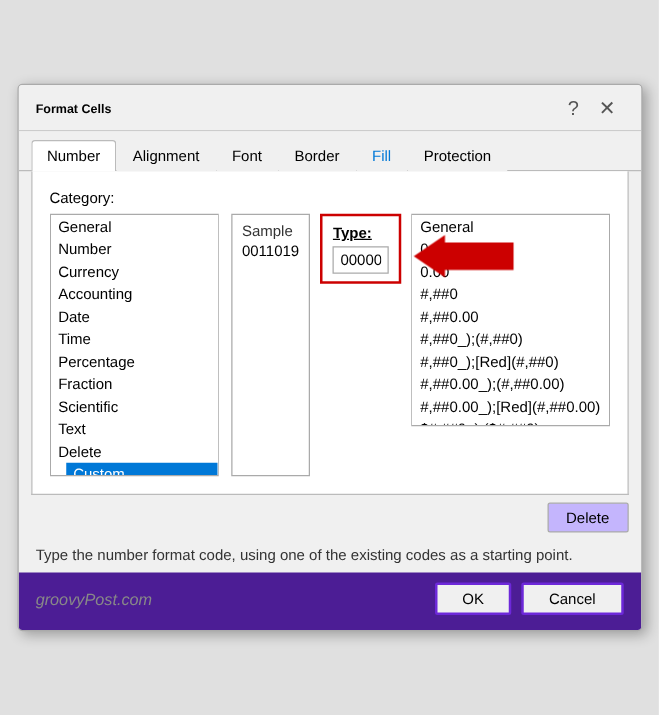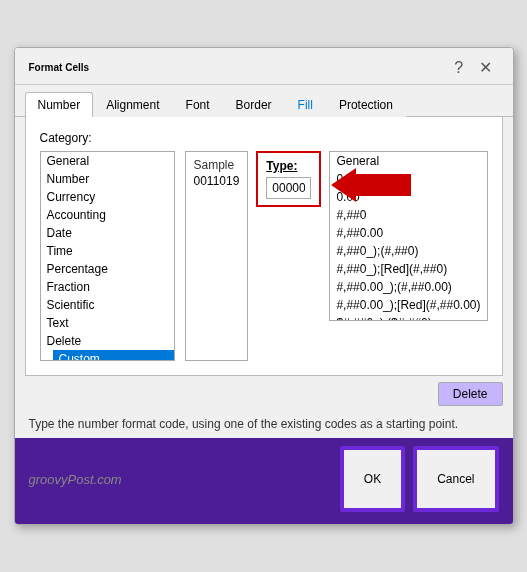--- a/index.html
+++ b/index.html
@@ -183,23 +183,23 @@
     .branding {
       font-size: 13px;
       color: #888;
       font-style: italic;
     }
     .footer-buttons {
       display: flex;
       gap: 8px;
     }
     .footer-btn {
-      padding: 22px 20px;
-      font-size: 12px;
-      border: 4px solid #6d28d9;
+      padding: 4px 20px;
+      font-size: 12px;
+      border: 2px solid #6d28d9;
       background: #f0f0f0;
       cursor: pointer;
       border-radius: 2px;
       min-width: 60px;
     }
     .footer-btn.primary {
       background: #f0f0f0;
     }
     .scrollbar-area {
       display: flex;

